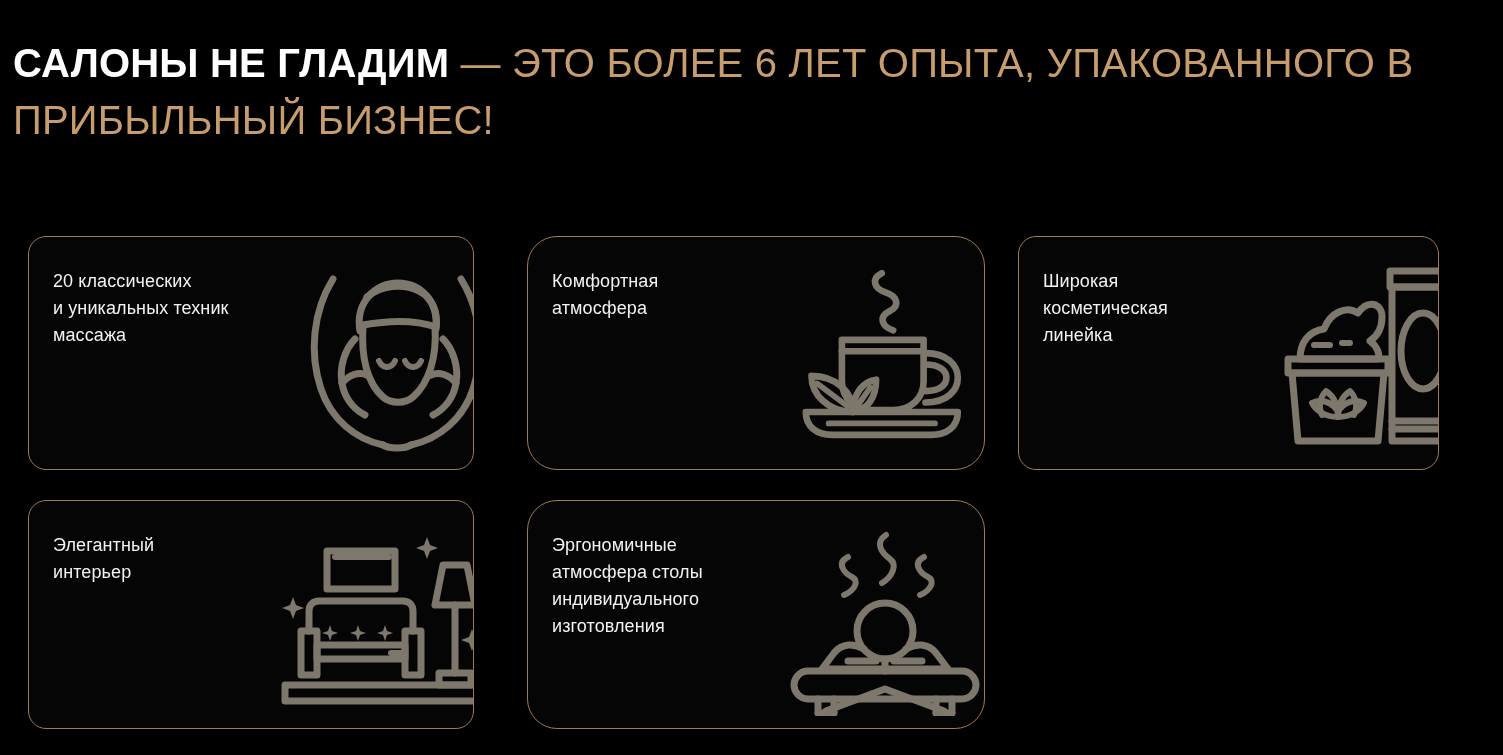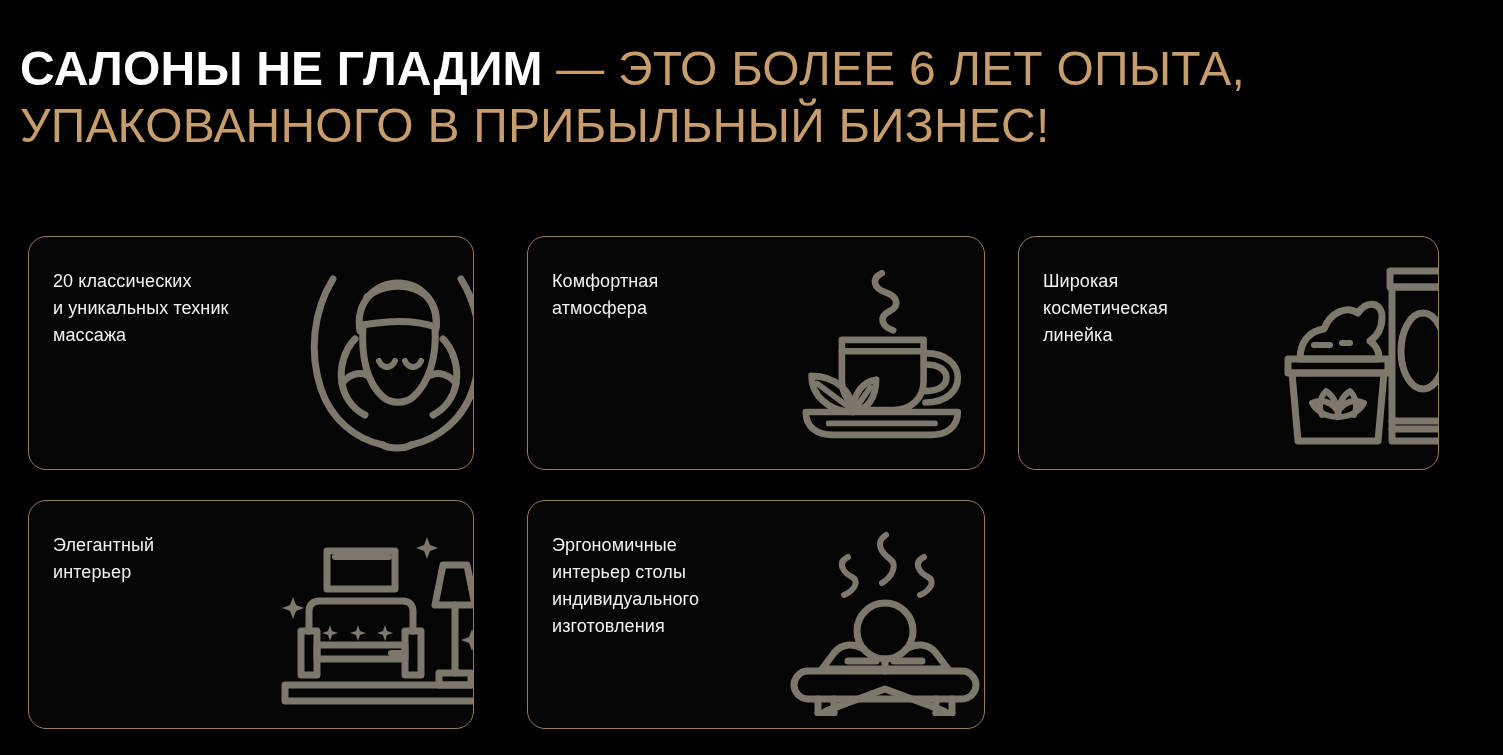--- a/index.html
+++ b/index.html
@@ -13,24 +13,24 @@
     height: 755px;
     overflow: hidden;
     font-family: "Liberation Sans", sans-serif;
     color: #ffffff;
     position: relative;
   }
 
   
   .headline {
     position: absolute;
-    left: 20px;
+    left: 13px;
     top: 8px;
     width: 1420px;
-    font-size: 48px;
+    font-size: 40px;
     line-height: 57px;
     letter-spacing: 0.2px;
     white-space: normal;
   }
   .headline .strong {
     font-weight: 700;
     color: #ffffff;
   }
   .headline .accent {
     font-weight: 400;
@@ -49,21 +49,21 @@
     position: absolute;
     box-sizing: border-box;
     border: 1px solid #9c7b55;
     border-radius: 18px;
     background: #050505;
     overflow: hidden;
   }
   .card.r0 { top: 0; height: 234px; }
   .card.r1 { top: 264px; height: 229px; }
   .card.c0 { left: 0;    width: 446px; }
-  .card.c1 { left: 499px; width: 458px; }
+  .card.c1 { left: 499px; width: 458px; border-radius: 30px; }
   .card.c2 { left: 990px; width: 421px; }
 
   .card-title {
     position: absolute;
     left: 24px;
     top: 31px;
     font-size: 18px;
     line-height: 27px;
     font-weight: 400;
     color: #f2f2f2;
@@ -224,21 +224,21 @@
         <path class="ico-fill" d="M193 96 L196 104 L204 107 L196 110 L193 118 L190 110 L182 107 L190 104 Z"></path>
         <path class="ico-fill" d="M51 92 L53 98 L59 100 L53 102 L51 108 L49 102 L43 100 L49 98 Z"></path>
         <path class="ico-fill" d="M79 92 L81 98 L87 100 L81 102 L79 108 L77 102 L71 100 L77 98 Z"></path>
         <path class="ico-fill" d="M106 92 L108 98 L114 100 L108 102 L106 108 L104 102 L98 100 L104 98 Z"></path>
       </svg>
     </span>
   </div>
 
   <div class="card r1 c1">
     <div class="card-title">Эргономичные
-интерьер столы
+атмосфера столы
 индивидуального
 изготовления</div>
     <span class="card-icon" id="icon-massage-table">
       <svg viewBox="0 0 195 195" xmlns="http://www.w3.org/2000/svg">
 
         <path class="ico-stroke-thin" d="M60 36 C48 42 56 52 64 56 C72 60 66 70 56 74"></path>
         <path class="ico-stroke-thin" d="M98 14 C86 22 94 32 102 38 C110 44 104 56 94 62"></path>
         <path class="ico-stroke-thin" d="M136 36 C124 42 132 52 140 56 C148 60 142 70 132 74"></path>
 
         <circle class="ico-stroke" cx="97" cy="110" r="28"></circle>

